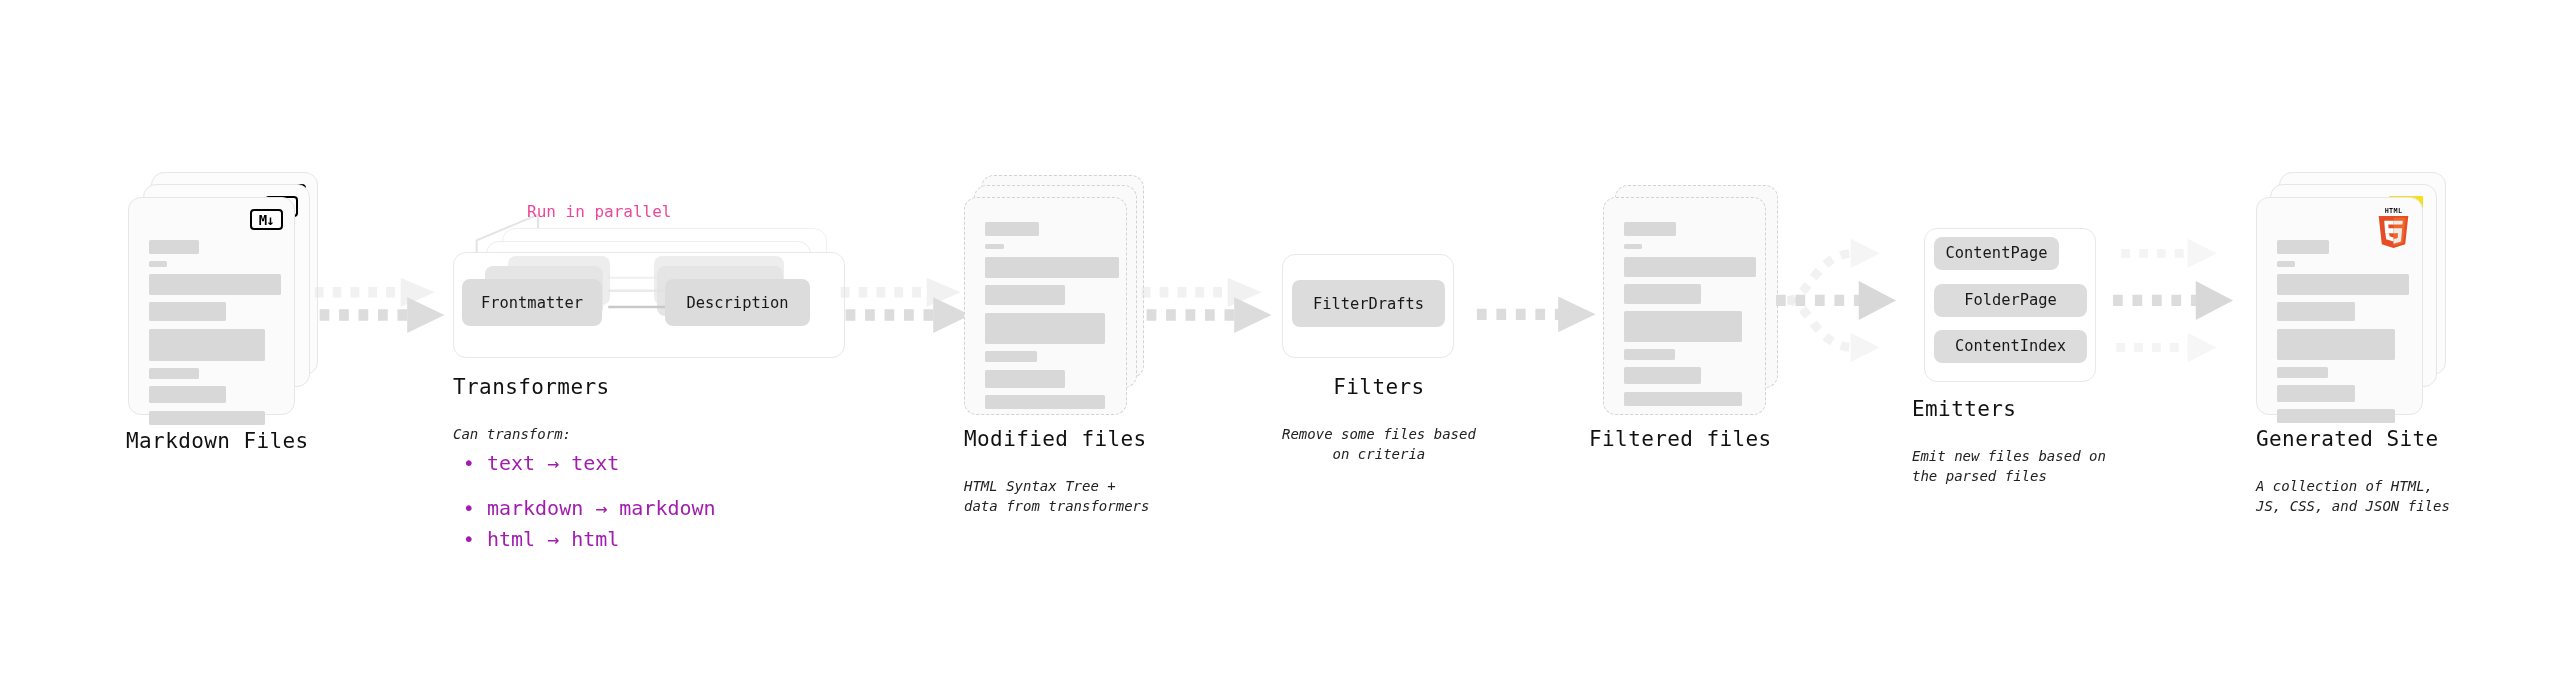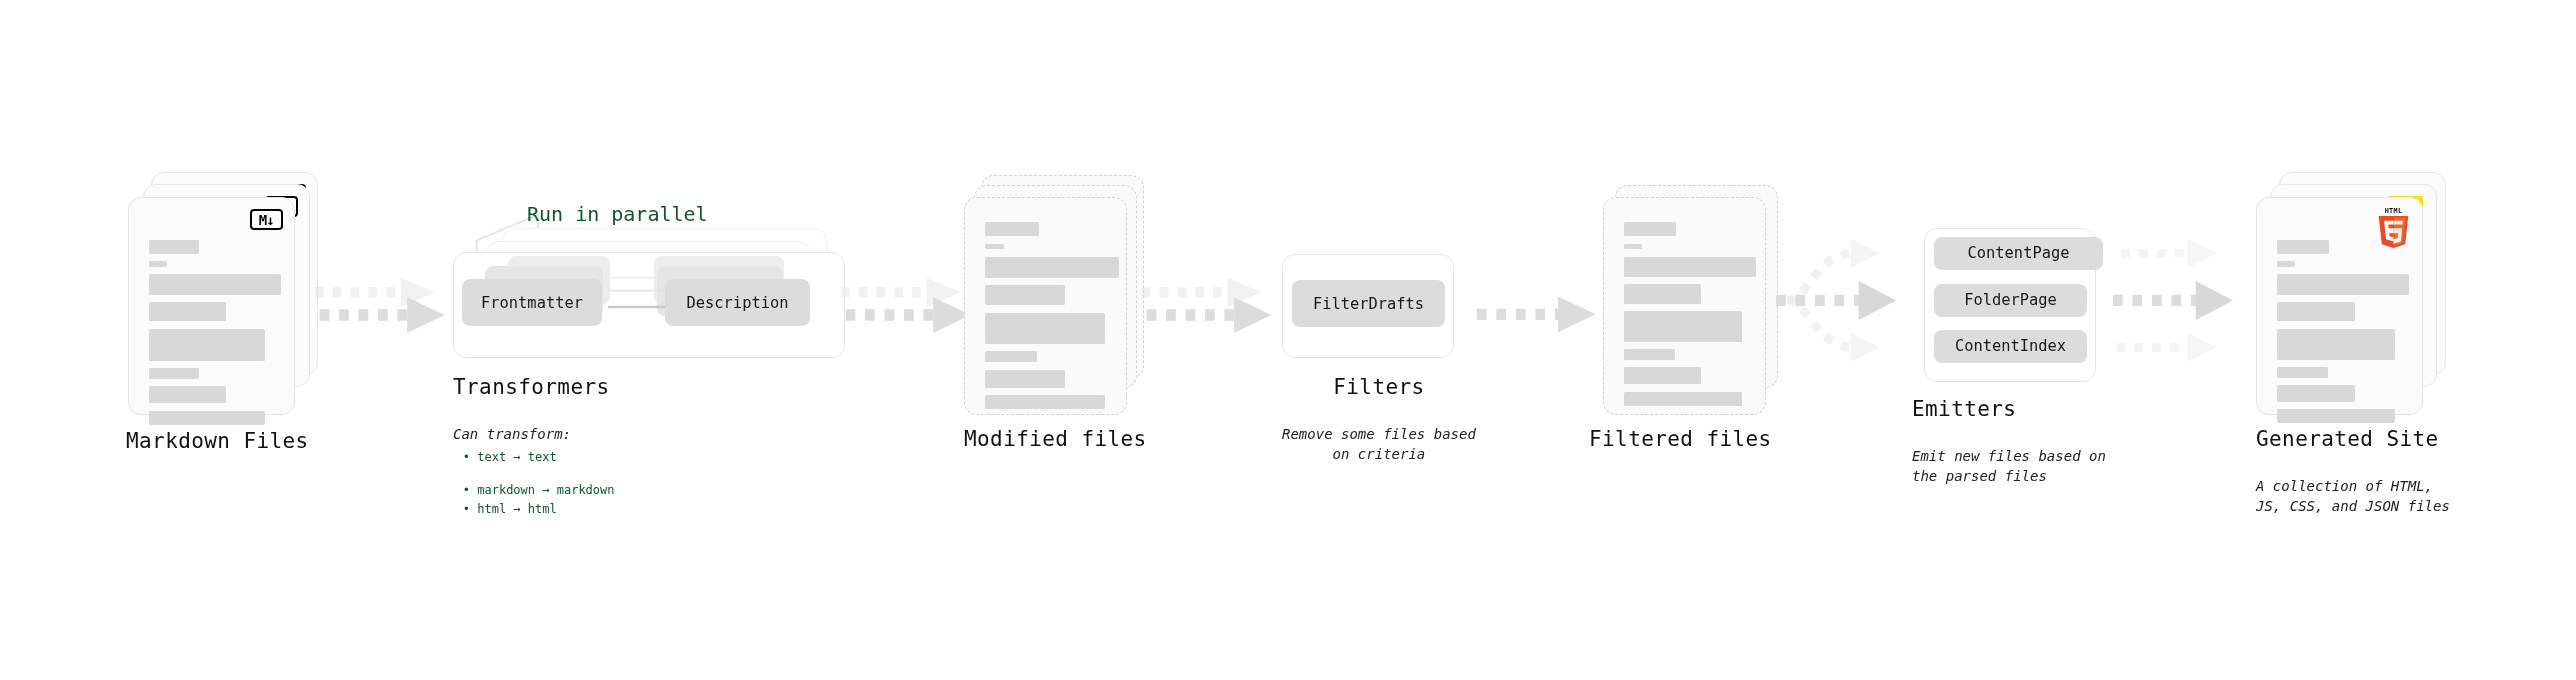--- a/index.html
+++ b/index.html
@@ -95,30 +95,30 @@
   }
   .cap-sub{
     font-size:14px;
     color:#222222;
     line-height:1.45;
     margin-top:25px;
     white-space:pre;
     font-style:italic;
   }
   .cap-list{
-    font-size:12px;
-    color:#14532d;
+    font-size:20px;
+    color:#a21caf;
     line-height:1.5;
     margin-top:8.1px;
     white-space:pre;
   }
   .parallel-label{
     position:absolute;
-    font-size:20px;
-    color:#14532d;
+    font-size:16px;
+    color:#ec4899;
     white-space:nowrap;
   }
   svg{display:block;overflow:visible;}
 </style>
 </head>
 <body>
 
 <div class="stage">
 
   <div class="node">
@@ -230,20 +230,22 @@
         <div class="bar" style="width:134px;height:21px;margin-top:4.9px;"></div>
         <div class="bar" style="width:80px;height:20.3px;"></div>
         <div class="bar" style="width:120px;height:31px;"></div>
         <div class="bar" style="width:52px;height:11.4px;"></div>
         <div class="bar" style="width:80px;height:18px;"></div>
         <div class="bar" style="width:120px;height:14px;"></div>
       </div>
     </div>
     <div class="caption" style="left:964px;top:427px;">
       <div class="cap-title">Modified files</div>
+      <div class="cap-sub">HTML Syntax Tree +
+data from transformers</div>
     </div>
   </div>
 
   <div class="node" style="left:1132px;top:276px;">
     <svg width="146" height="57" viewBox="0 0 180 70">
       <g opacity="0.45">
         <line x1="12" y1="20" x2="122" y2="20" stroke="#e2e2e2" stroke-width="13" stroke-dasharray="11 11"></line>
         <polygon points="118,2 160,20 118,38" fill="#e2e2e2"></polygon>
       </g>
       <g>
@@ -303,21 +305,21 @@
       </g>
       <g>
         <line x1="0" y1="88" x2="106" y2="88" stroke="#dcdcdc" stroke-width="14" stroke-dasharray="12 12"></line>
         <polygon points="102,64 148,88 102,112" fill="#d8d8d8"></polygon>
       </g>
     </svg>
   </div>
 
   <div class="node">
     <div class="group" style="left:1924px;top:228px;width:172px;height:154px;"></div>
-    <div class="chip" style="left:1934px;top:237px;width:169px;height:32.5px;">ContentPage</div>
+    <div class="chip" style="left:1934px;top:237px;width:125px;height:32.5px;">ContentPage</div>
     <div class="chip" style="left:1934px;top:284px;width:153px;height:32.5px;">FolderPage</div>
     <div class="chip" style="left:1934px;top:330px;width:153px;height:32.5px;">ContentIndex</div>
     <div class="caption" style="left:1912px;top:397px;">
       <div class="cap-title">Emitters</div>
       <div class="cap-sub">Emit new files based on
 the parsed files</div>
     </div>
   </div>
 
   <div class="node" style="left:2113px;top:229px;">

